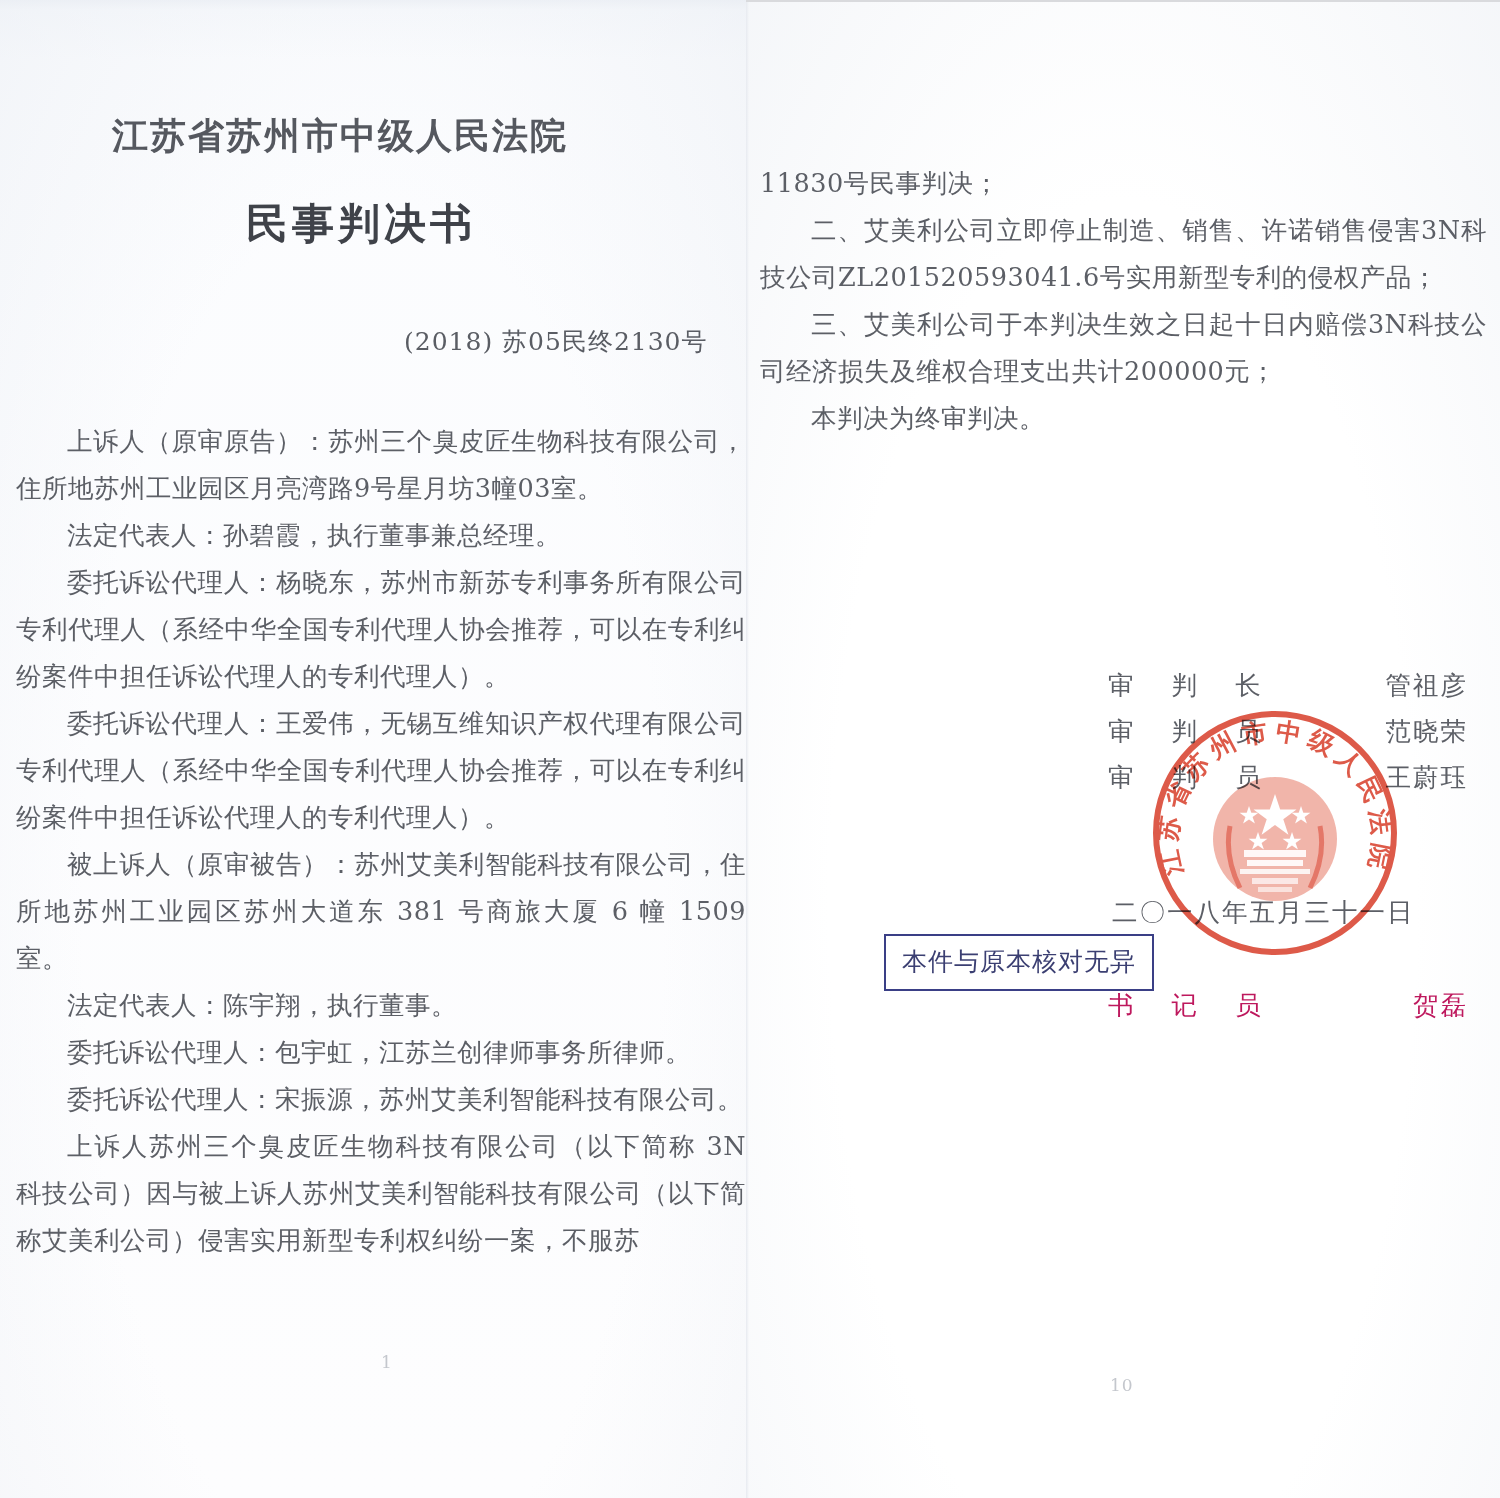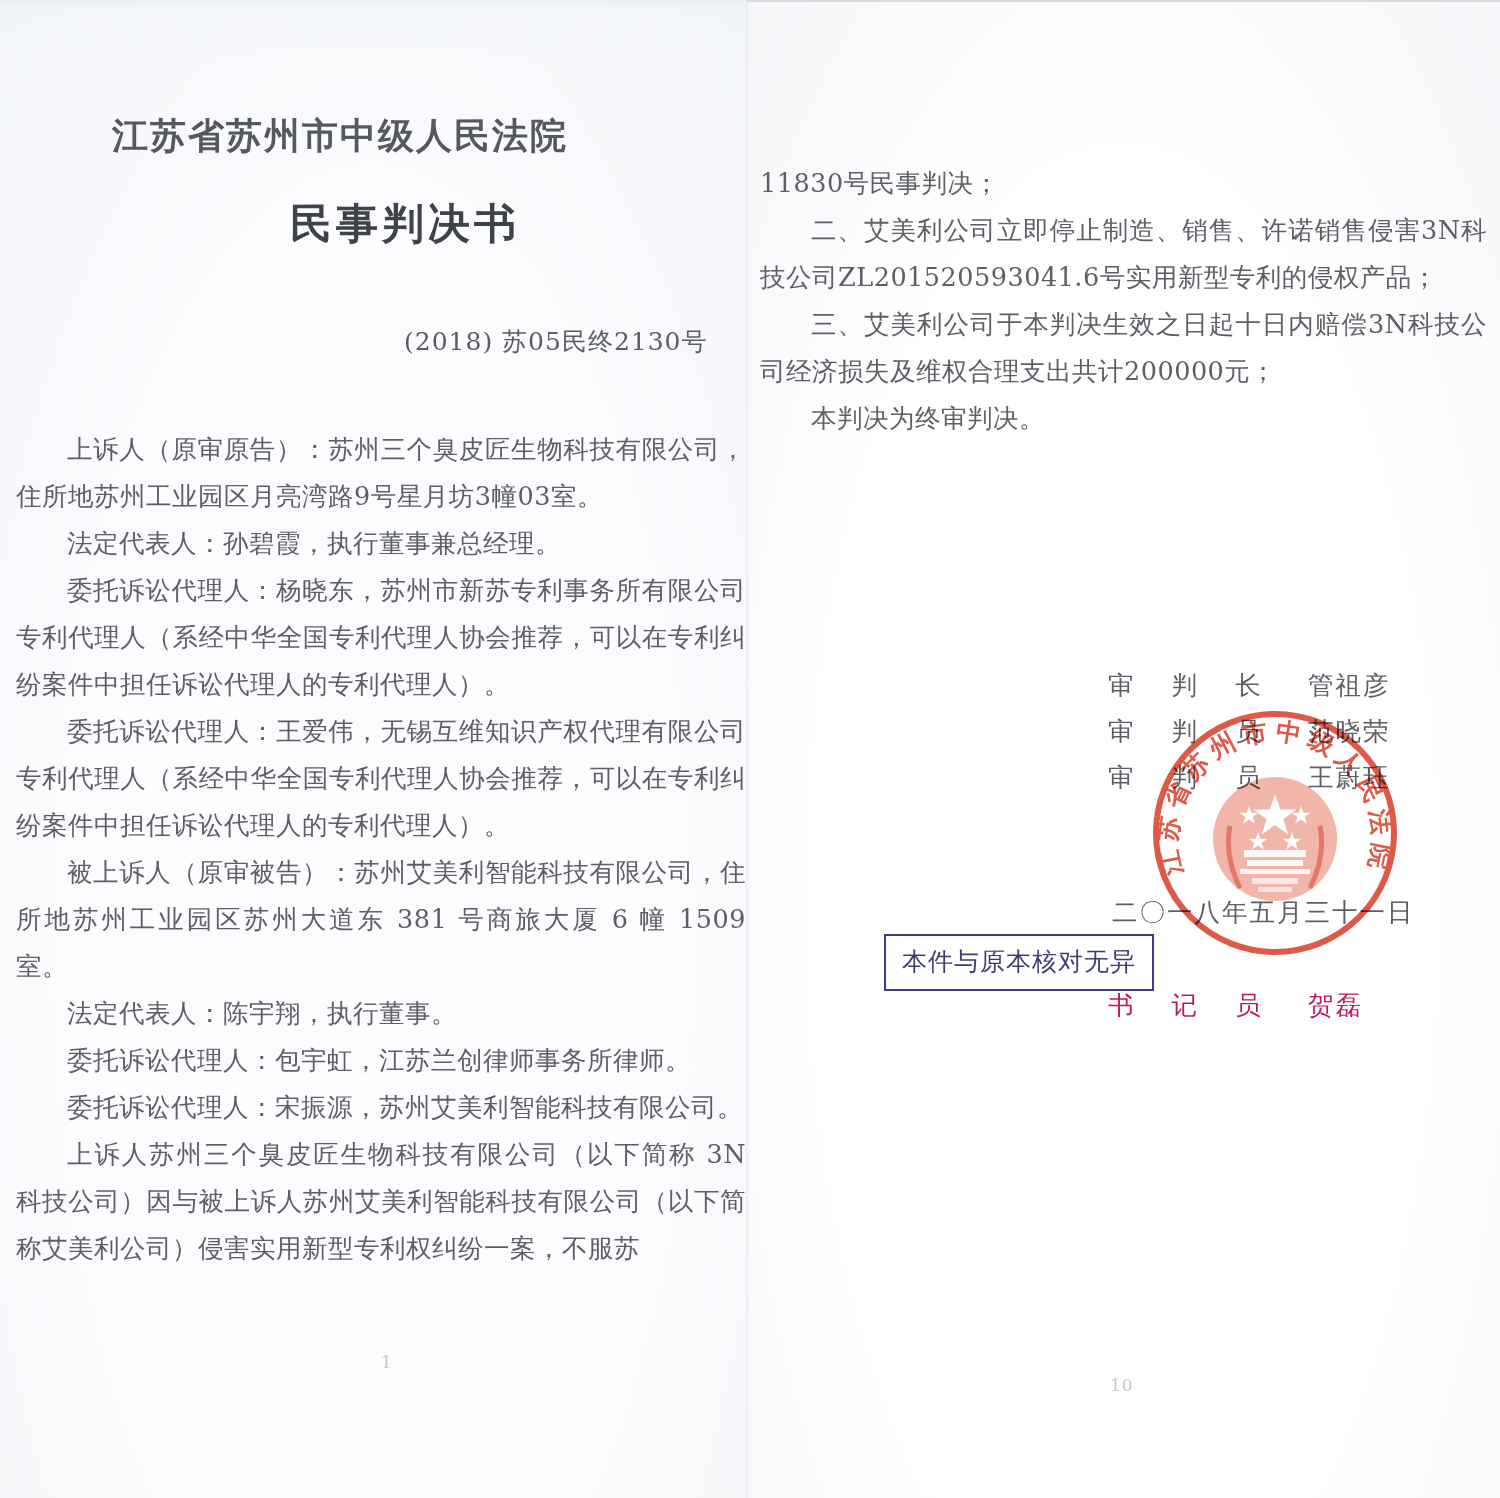--- a/index.html
+++ b/index.html
@@ -71,21 +71,20 @@
   }
   .doc-title {
     position: absolute;
     left: 246px;
     top: 196px;
     font-size: 42px;
     font-weight: 700;
     letter-spacing: 4px;
     color: #3f4249;
     white-space: nowrap;
-    margin-left: 44px;
   }
   .case-number {
     position: absolute;
     left: 404px;
     top: 325px;
     font-size: 25px;
     letter-spacing: 1px;
     color: #5a5d64;
     white-space: nowrap;
   }
@@ -95,21 +94,20 @@
     font-size: 25.5px;
     line-height: 47px;
     color: #5c5f66;
     text-align: justify;
     text-justify: inter-ideograph;
   }
   .col-left {
     left: 16px;
     top: 418px;
     width: 730px;
-    margin-top: 8px;
   }
   .col-right {
     left: 760px;
     top: 160px;
     width: 727px;
   }
   .col p {
     margin: 0;
   }
   .col p.indent {
@@ -124,20 +122,21 @@
     width: 360px;
     font-size: 25.5px;
     line-height: 46px;
     color: #5c5f66;
     z-index: 4;
   }
   .sig-row {
     display: flex;
     align-items: baseline;
     white-space: nowrap;
+    justify-content: space-between;
   }
   .sig-role {
     width: 200px;
     letter-spacing: 15px;
   }
   .sig-name {
     letter-spacing: 2px;
   }
 
   .verdict-date {

